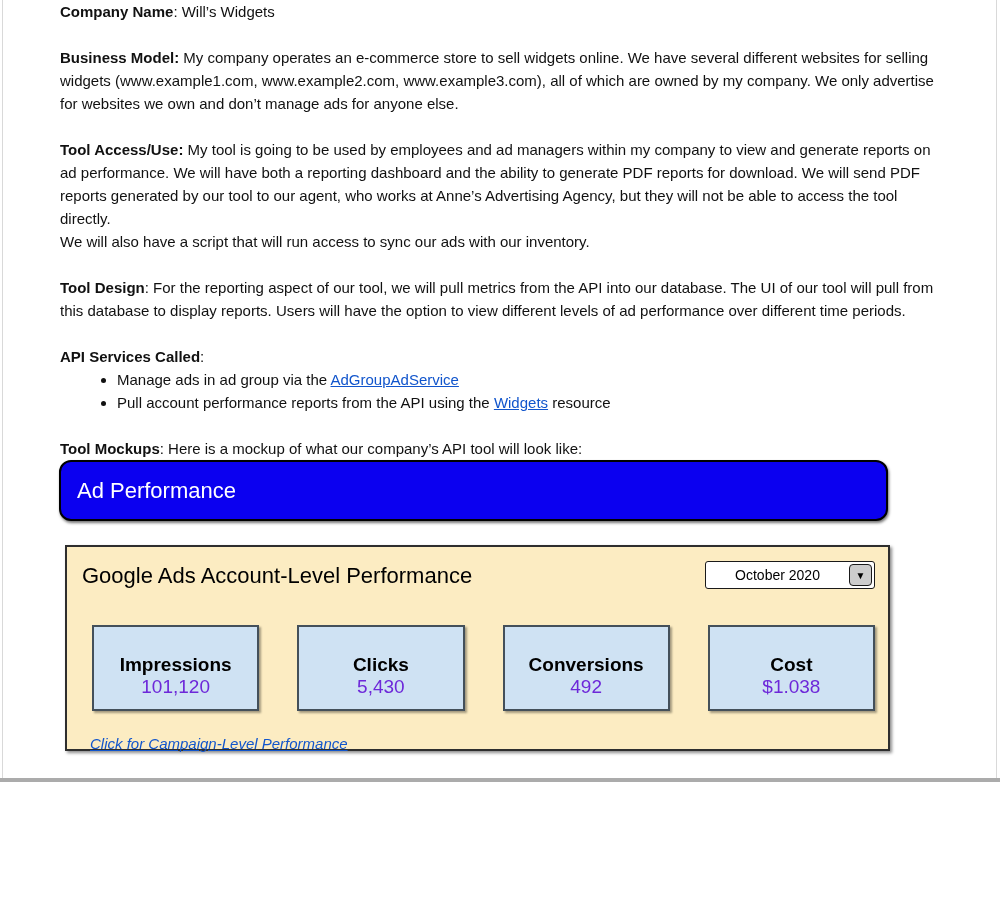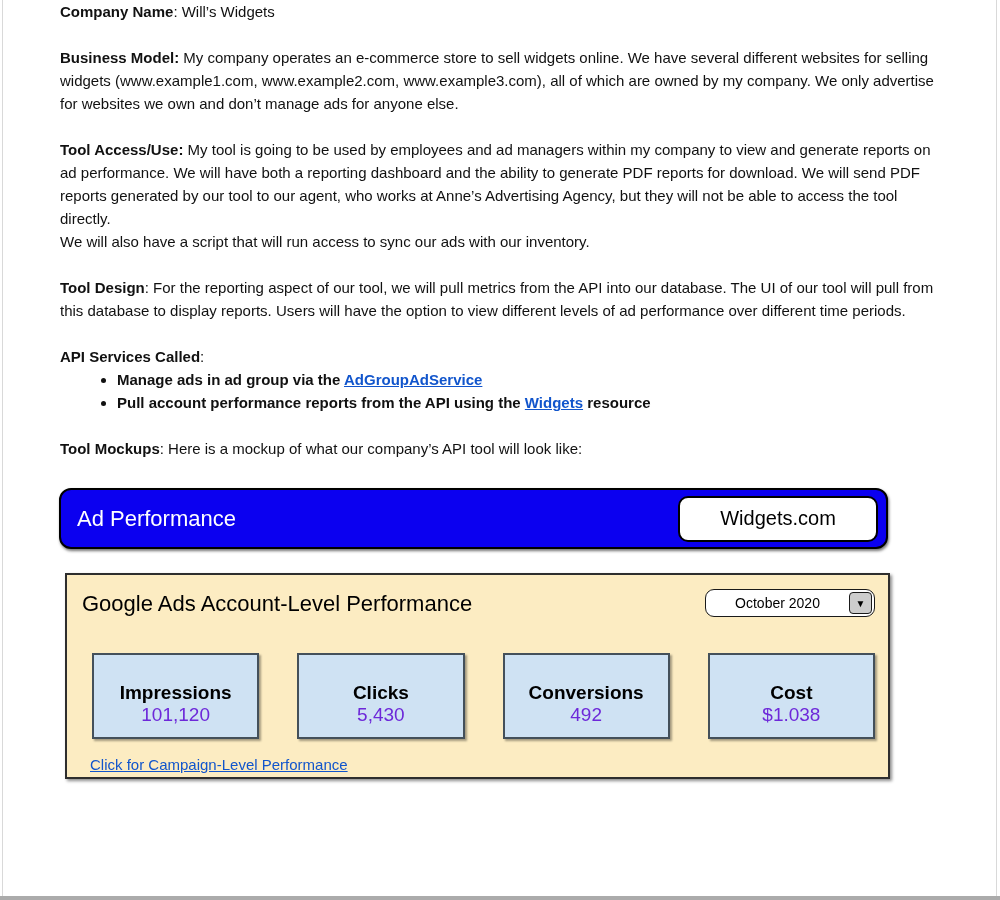--- a/index.html
+++ b/index.html
@@ -4,21 +4,21 @@
 <style>
   * { box-sizing: border-box; margin: 0; padding: 0; }
   html, body { background: #ffffff; }
   body {
     font-family: "Liberation Sans", "DejaVu Sans", sans-serif;
     color: #111111;
   }
   #page {
     position: relative;
     width: 1000px;
-    height: 900px;
+    height: 782px;
     background: #ffffff;
     overflow: hidden;
   }
   .page-edge {
     position: absolute;
     top: 0; bottom: 0;
     width: 1px;
     background: #d9d9d9;
   }
   .page-edge.left  { left: 2px; }
@@ -43,30 +43,28 @@
   .lead { font-weight: bold; }
   a.doc-link {
     color: #1155cc;
     text-decoration: underline;
     cursor: pointer;
   }
   ul.bullets {
     margin: 0 0 23px 0;
     padding-left: 57px;
     list-style: disc outside;
-    font-weight: bold;
   }
   ul.bullets li {
     font-size: 15px;
     line-height: 23px;
   }
 
   
   .mockup-bar {
-    margin-top: 28px;
     margin-left: -1px;
     width: 829px;
     height: 61px;
     background: #0b00f0;
     border: 2px solid #000000;
     border-radius: 12px;
     box-shadow: 1px 2px 3px rgba(0,0,0,0.55);
     display: flex;
     align-items: center;
     justify-content: space-between;
@@ -108,21 +106,21 @@
   .panel-title {
     font-size: 22px;
     color: #000000;
     padding-top: 2px;
   }
   .date-dropdown {
     width: 170px;
     height: 28px;
     background: #ffffff;
     border: 1.5px solid #1a1a1a;
-    border-radius: 9px;
+    border-radius: 3px;
     display: flex;
     align-items: center;
     cursor: pointer;
   }
   .date-dropdown-value {
     flex: 1;
     text-align: center;
     font-size: 14px;
     color: #000000;
   }
@@ -159,21 +157,21 @@
   }
   .metric-label {
     font-size: 19px;
     font-weight: bold;
     color: #000000;
   }
   .metric-value {
     font-size: 19px;
     color: #6d28d9;
   }
-  .panel-link-row { margin-top: 17px; padding-left: 8px; }
+  .panel-link-row { margin-top: 24px; padding-left: 8px; font-style: italic; }
   a.panel-link {
     font-size: 15px;
     color: #1155cc;
     text-decoration: underline;
     cursor: pointer;
   }
 </style>
 </head>
 <body>
 
@@ -197,21 +195,20 @@
 
     <ul class="bullets">
       <li><span>Manage ads in ad group via the </span><a class="doc-link" href="#">AdGroupAdService</a><span></span></li>
       <li><span>Pull account performance reports from the API using the </span><a class="doc-link" href="#">Widgets</a><span> resource</span></li>
     </ul>
 
     <p class="para tight"><span class="lead">Tool Mockups</span><span>: Here is a mockup of what our company’s API tool will look like:</span></p>
 
     <div class="mockup-bar">
       <span class="mockup-bar-title">Ad Performance</span>
-      <button class="site-button">Widgets.com</button>
     </div>
 
     <div class="mockup-panel">
       <div class="panel-header">
         <span class="panel-title">Google Ads Account-Level Performance</span>
         <div class="date-dropdown">
           <span class="date-dropdown-value">October 2020</span>
           <span class="date-dropdown-arrow">▼</span>
         </div>
       </div>

